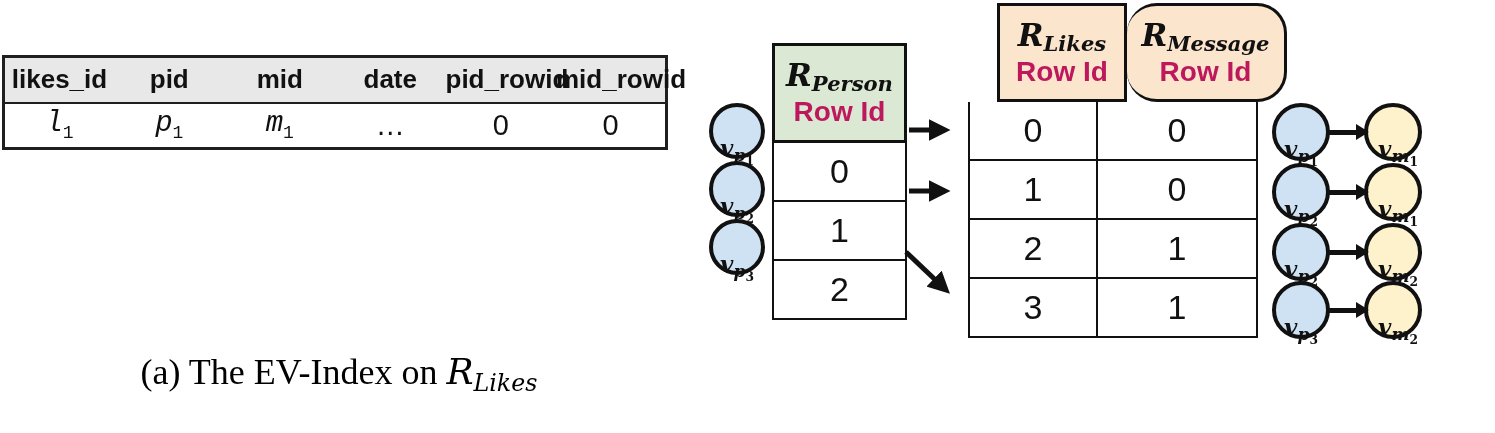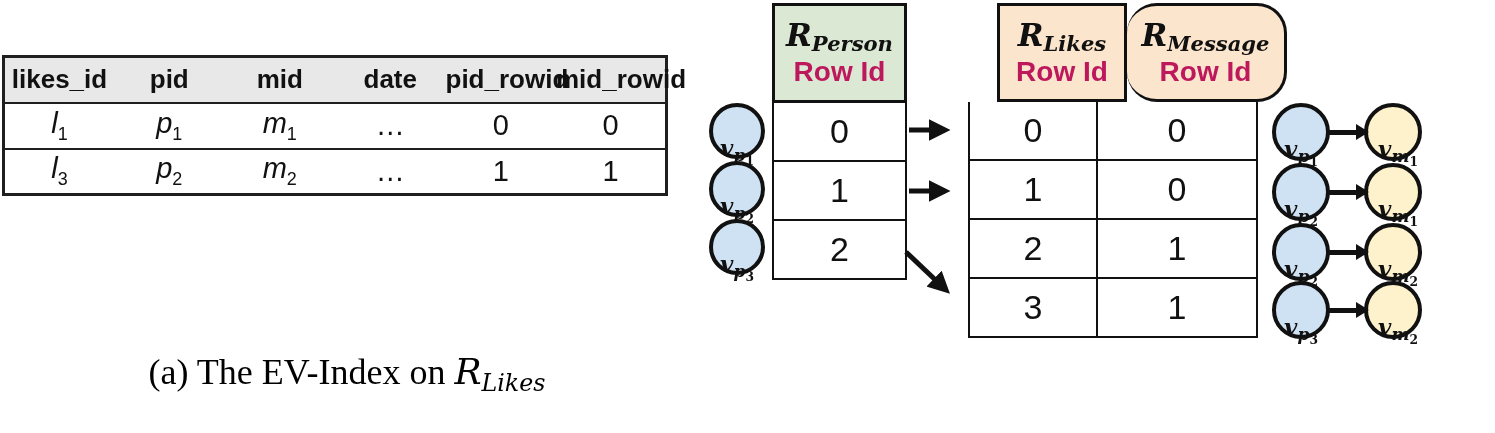--- a/index.html
+++ b/index.html
@@ -34,47 +34,47 @@
     font-size: 26px;
     height: 46px;
     color: #111;
   }
   table.ev-table td {
     height: 46px;
     font-size: 29px;
     color: #111;
     background: #fff;
   }
-  td.math-cell { font-family: Liberation Sans, sans-serif; font-style: italic; font-size: 30px; margin-top: 44px; }
+  td.math-cell { font-family: Liberation Mono, monospace; font-style: italic; font-size: 30px; margin-top: 44px; }
   td.math-cell sub { font-style: normal; font-size: 0.62em; }
 
   
   .caption {
     position: absolute;
     top: 351px;
     font-family: "Liberation Serif", serif;
     font-size: 36px;
     color: #000;
     text-align: center;
     white-space: nowrap;
   }
-  .caption-a { left: 12px; width: 670px; }
+  .caption-a { left: 4px; width: 670px; }
   .caption-b { left: 650px; width: 845px; }
   .caption i.cap-r { font-family: "DejaVu Serif", serif; }
   .caption .cap-sub { font-size: 0.66em; vertical-align: -0.28em; font-style: italic; font-family: "DejaVu Serif", serif; }
 
   
   .person-table { position: absolute; left: 772px; top: 3px; width: 135px; }
   .rel-header {
     border: 3px solid #111;
     display: flex; flex-direction: column;
     align-items: center; justify-content: center;
     line-height: 1.12;
   }
-  .person-table .rel-header { height: 100px; background: var(--person-header-green, #dbe8d4); }
+  .person-table .rel-header { height: 100px; background: var(--person-header-green, #dbe8d4); margin-top: 40px; }
   .rel-line1 {
     font-family: "DejaVu Serif", serif;
     font-style: italic; font-weight: bold;
     font-size: 31px; color: #111;
   }
   .rel-line1 .rsub { font-size: 0.68em; vertical-align: -0.25em; }
   .rel-line2 { font-weight: bold; font-size: 28px; color: #be185d; font-family: "Liberation Sans", sans-serif; }
   .person-cell {
     height: 59px;
     border: 2.5px solid #111;
@@ -180,28 +180,20 @@
     </thead>
     <tbody>
         <tr>
           <td class="math-cell"><i>l</i><sub>1</sub></td>
           <td class="math-cell"><i>p</i><sub>1</sub></td>
           <td class="math-cell"><i>m</i><sub>1</sub></td>
           <td>…</td>
           <td>0</td>
           <td>0</td>
         </tr>
-        <tr>
-          <td class="math-cell"><i>l</i><sub>3</sub></td>
-          <td class="math-cell"><i>p</i><sub>2</sub></td>
-          <td class="math-cell"><i>m</i><sub>2</sub></td>
-          <td>…</td>
-          <td>1</td>
-          <td>1</td>
-        </tr>
       </tbody>
   </table>
 
   <div class="caption caption-a"><span>(a) The EV-Index on </span><i class="cap-r">R</i><span class="cap-sub">Likes</span><span></span></div>
 
   <div id="vp-list">
       <div class="vp">
         <span class="vlabel">v<span class="vs1">p<span class="vs2">1</span></span></span>
       </div>
       <div class="vp">

